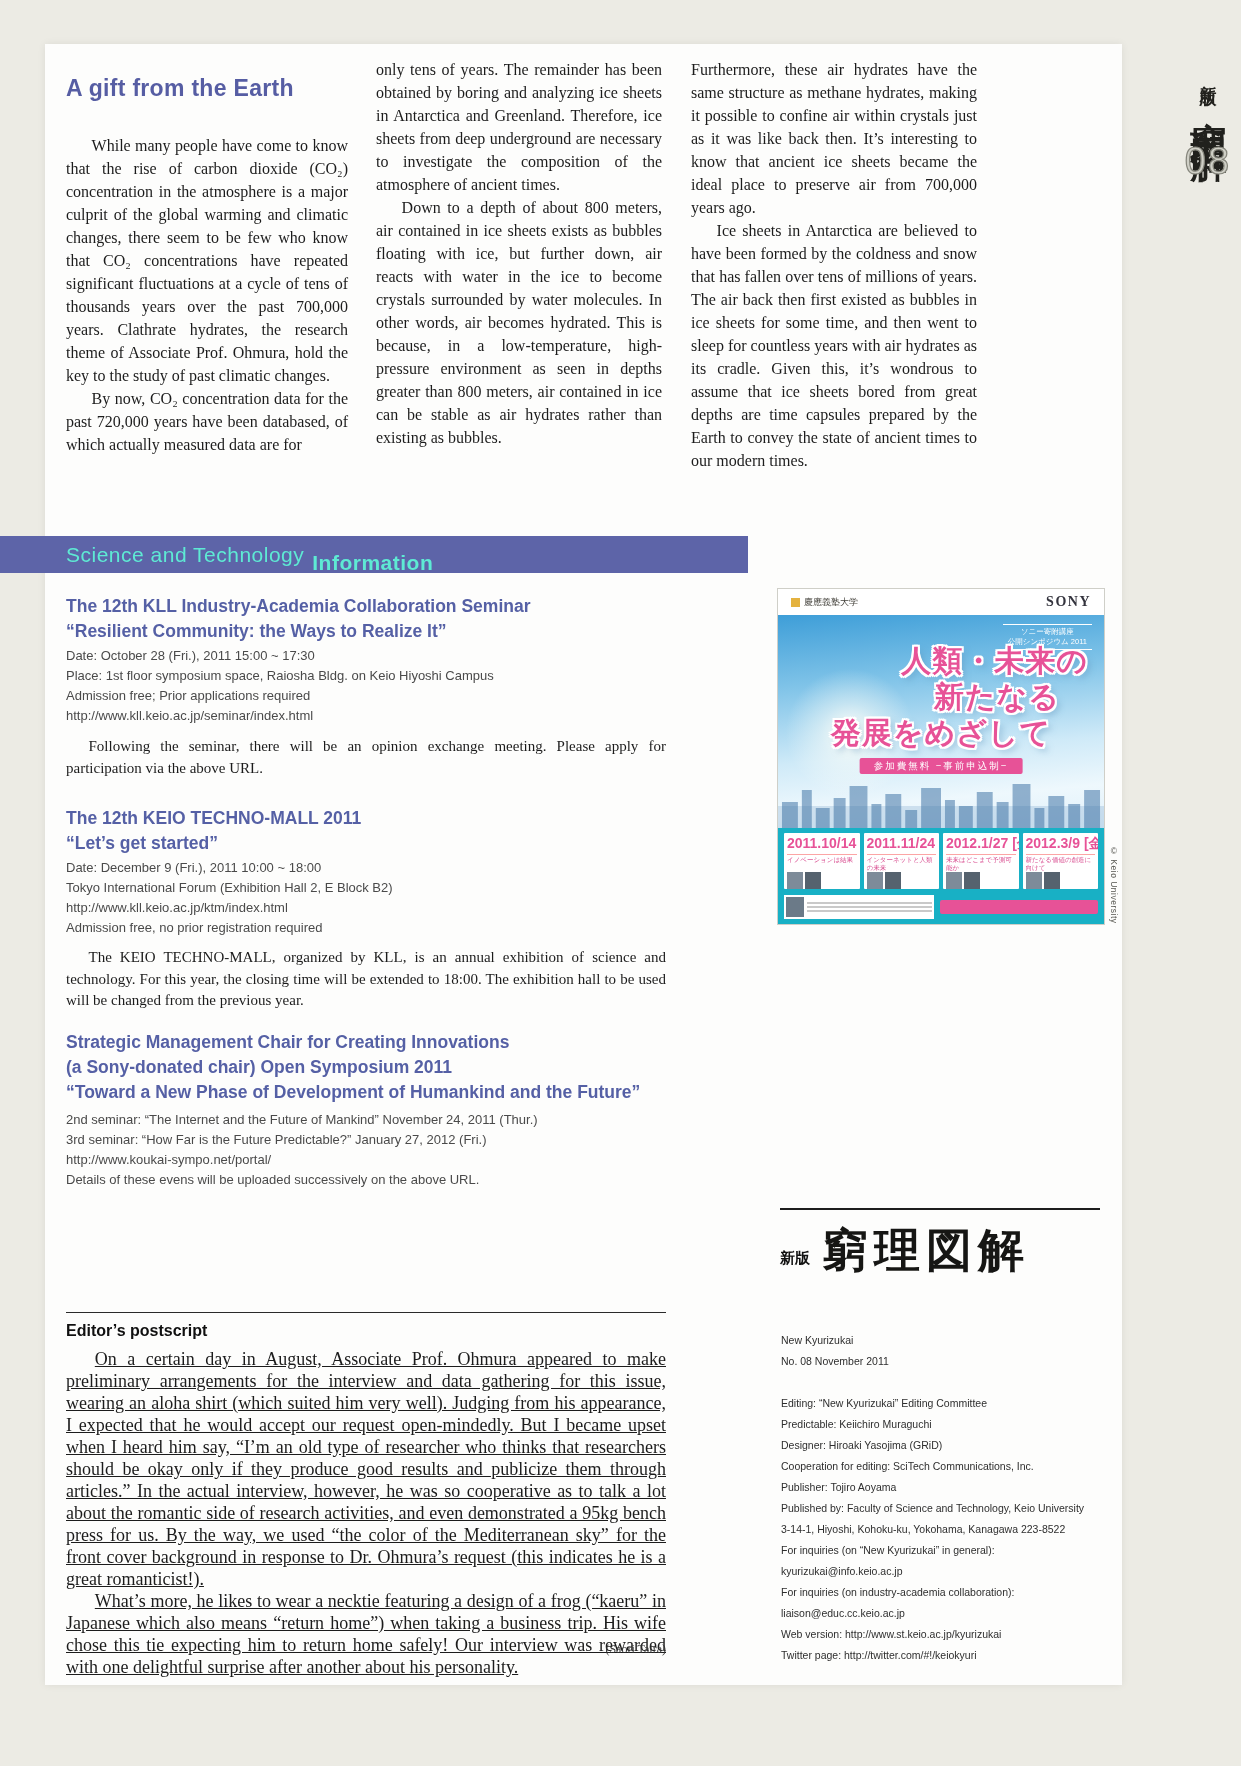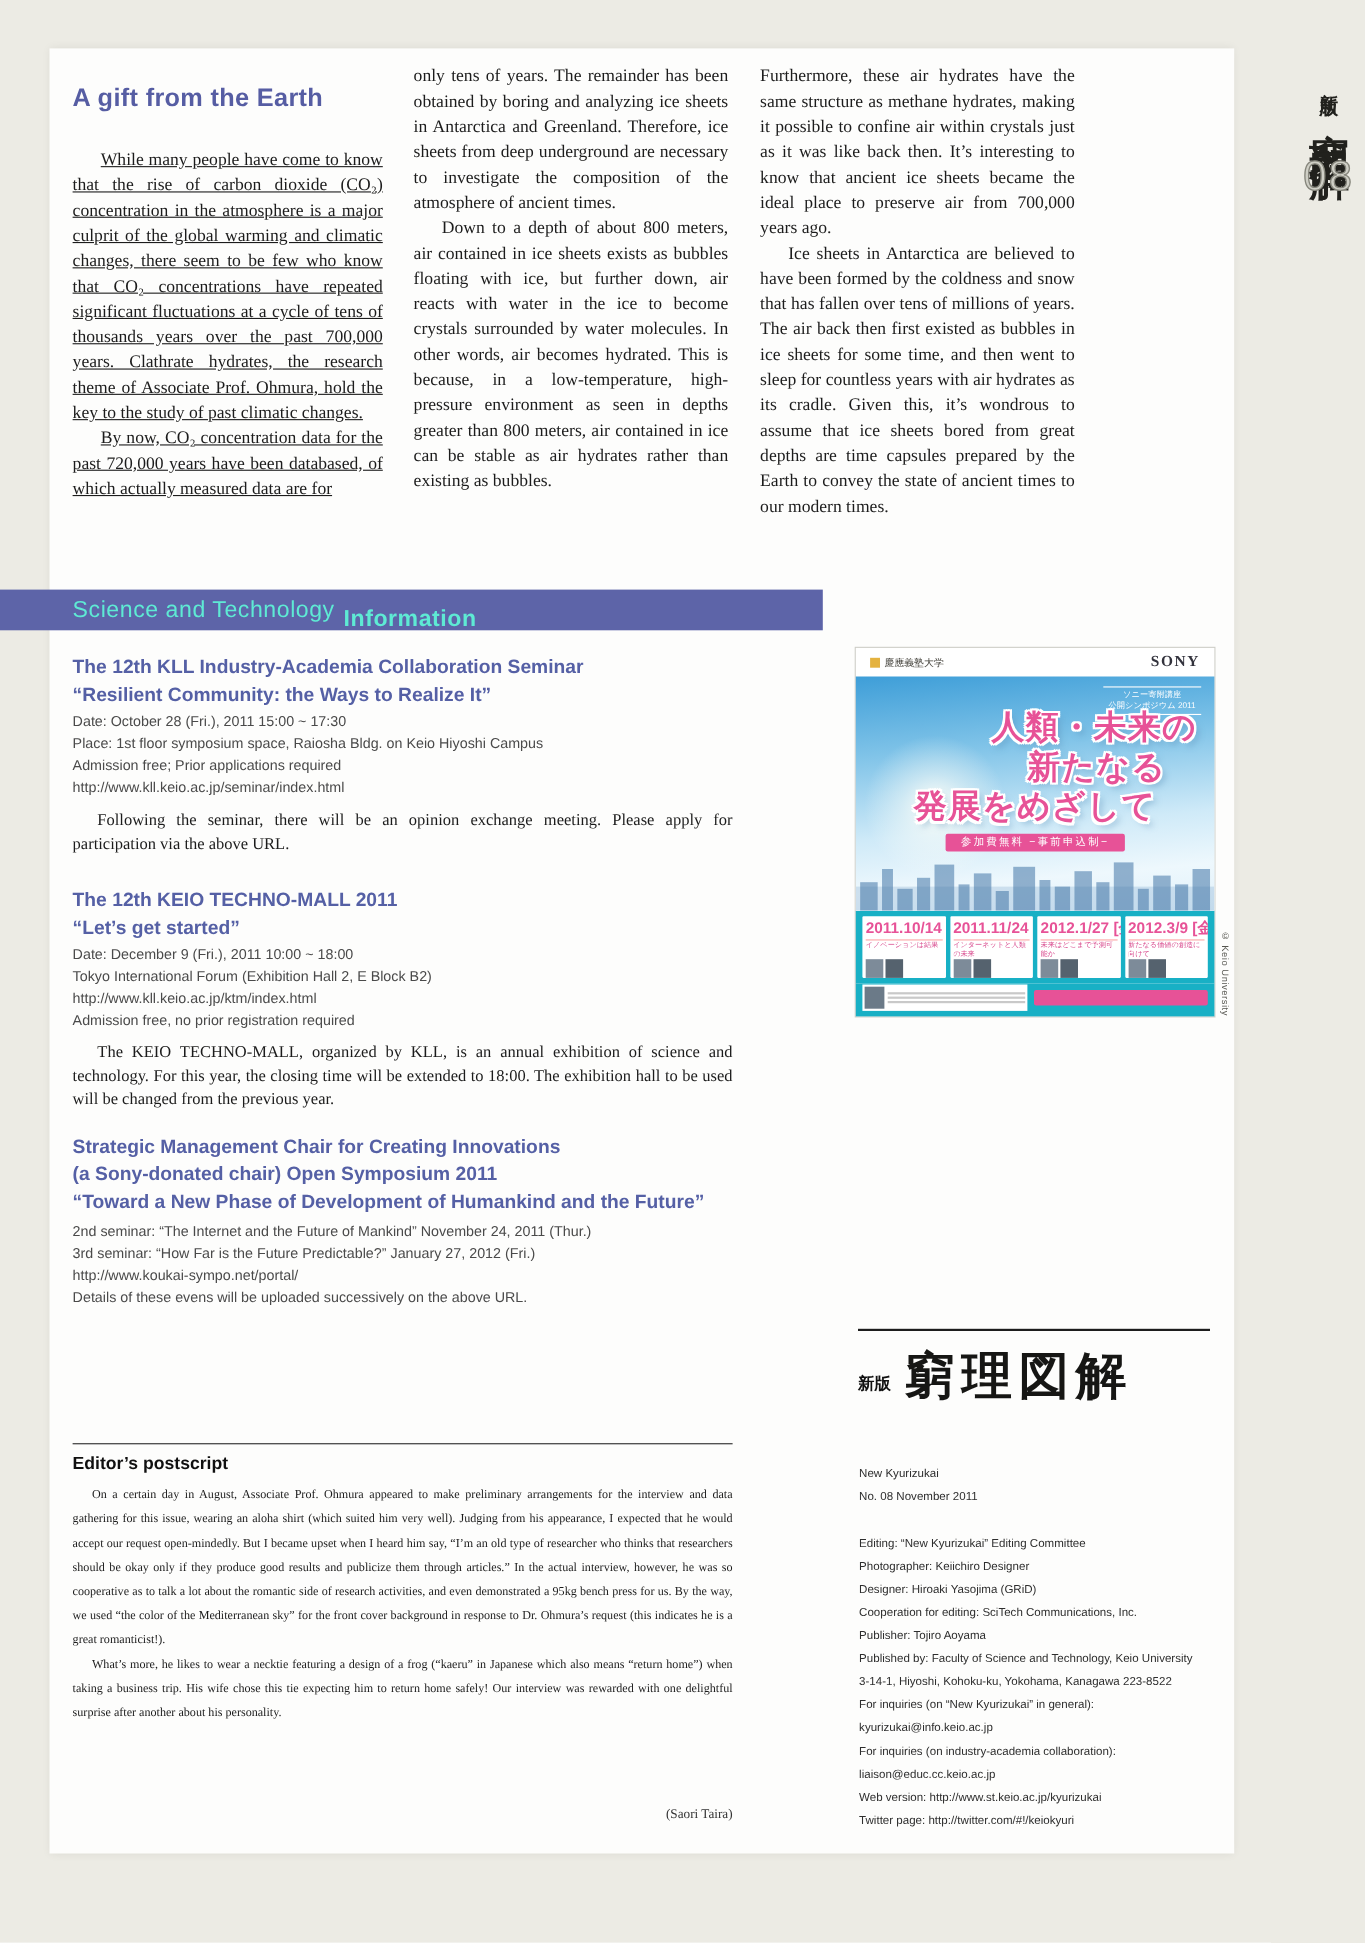--- a/index.html
+++ b/index.html
@@ -16,42 +16,42 @@
   .edge{left:1180px;top:72px;width:56px;text-align:center;}
   .edge-edition{writing-mode:vertical-rl;text-orientation:upright;font-weight:700;font-size:17px;letter-spacing:3px;color:#21211d;margin:0 auto;}
   .edge-title{writing-mode:vertical-rl;text-orientation:upright;font-family:"Liberation Serif", serif;font-weight:600;font-size:36px;letter-spacing:9px;color:#21211d;margin:14px auto 12px;}
   .edge-issue{font-size:38px;font-weight:200;color:#cfcfc6;-webkit-text-stroke:1.2px #85857b;letter-spacing:2px;}
 
   
   .article-title{left:66px;top:60px;font-size:23px;font-weight:700;color:#565da3;letter-spacing:.3px;}
   .col{font-family:"Liberation Serif", serif;font-size:16px;line-height:23px;text-align:justify;color:#1c1c1c;}
   .col p{margin:0;}
   .col p.indent{text-indent:1.6em;}
-  .col1{left:66px;top:134px;width:282px;text-decoration:underline;}
+  .col1{left:66px;top:134px;width:282px;}
   .col2{left:376px;top:58px;width:286px;}
   .col3{left:691px;top:58px;width:286px;}
 
   
   .banner{left:0;top:536px;width:748px;height:37px;background:#5d64a8;color:#5eead4;display:flex;align-items:center;padding-left:66px;box-sizing:border-box;font-size:21px;letter-spacing:.5px;}
   .banner-light{font-weight:400;}
   .banner-bold{font-weight:700;margin-left:8px;margin-top:16px;}
 
   
   .etitle{font-size:17.5px;font-weight:700;color:#5560a5;line-height:25px;}
   .edetail{font-size:13px;color:#4a4a4a;line-height:20px;}
   .enote{font-family:"Liberation Serif", serif;font-size:15px;line-height:21.5px;text-align:justify;text-indent:1.5em;color:#1c1c1c;margin:0;}
   .eblock{left:66px;width:600px;}
   .e1-title{top:594px;} .e1-details{top:646px;} .e1-note{top:736px;}
   .e2-title{top:806px;} .e2-details{top:858px;} .e2-note{top:947px;}
   .e3-title{top:1030px;} .e3-details{top:1110px;}
 
   
   .rule{left:66px;top:1312px;width:600px;height:1px;background:#2a2a2a;}
   .ps-head{left:66px;top:1322px;font-size:16px;font-weight:700;color:#101010;}
-  .ps-body{left:66px;top:1348px;width:600px;font-family:"Liberation Serif", serif;font-size:11px;line-height:22px;text-align:justify;color:#1c1c1c;}
+  .ps-body{left:66px;top:1348px;width:600px;font-family:"Liberation Serif", serif;font-size:18px;line-height:22px;text-align:justify;color:#1c1c1c;text-decoration:underline;}
   .ps-body p{margin:0;text-indent:1.6em;}
   .ps-sign{left:66px;top:1642px;width:600px;text-align:right;font-family:"Liberation Serif", serif;font-size:12px;color:#333;}
 
   
   .poster{left:777px;top:588px;width:328px;height:337px;background:#fff;border:1px solid #cfcfc8;box-sizing:border-box;}
   .p-head{height:26px;display:flex;align-items:center;justify-content:space-between;padding:0 13px;gap:16px;}
   .p-uni{font-size:9px;color:#44423c;display:flex;align-items:center;gap:4px;}
   .p-unimark{width:9px;height:9px;background:#e4b23f;display:inline-block;}
   .p-sony{font-family:"Liberation Serif", serif;font-weight:700;font-size:14px;letter-spacing:1.5px;color:#33333d;}
   .p-sky{position:relative;height:213px;overflow:hidden;
@@ -254,21 +254,21 @@
 
 <div class="abs rule2"></div>
 <div class="abs logo-block">
   <span class="logo-edition">新版</span>
   <span class="logo-title">窮理図解</span>
 </div>
 <div class="abs colophon">
   <div class="cl">New Kyurizukai</div>
   <div class="cl gap-after">No. 08 November 2011</div>
   <div class="cl">Editing: “New Kyurizukai” Editing Committee</div>
-  <div class="cl">Photographer: Keiichiro Designer</div>
+  <div class="cl">Predictable: Keiichiro Muraguchi</div>
   <div class="cl">Designer: Hiroaki Yasojima (GRiD)</div>
   <div class="cl">Cooperation for editing: SciTech Communications, Inc.</div>
   <div class="cl">Publisher: Tojiro Aoyama</div>
   <div class="cl">Published by: Faculty of Science and Technology, Keio University</div>
   <div class="cl">3-14-1, Hiyoshi, Kohoku-ku, Yokohama, Kanagawa 223-8522</div>
   <div class="cl">For inquiries (on “New Kyurizukai” in general):</div>
   <div class="cl">kyurizukai@info.keio.ac.jp</div>
   <div class="cl">For inquiries (on industry-academia collaboration):</div>
   <div class="cl">liaison@educ.cc.keio.ac.jp</div>
   <div class="cl">Web version: http://www.st.keio.ac.jp/kyurizukai</div>

